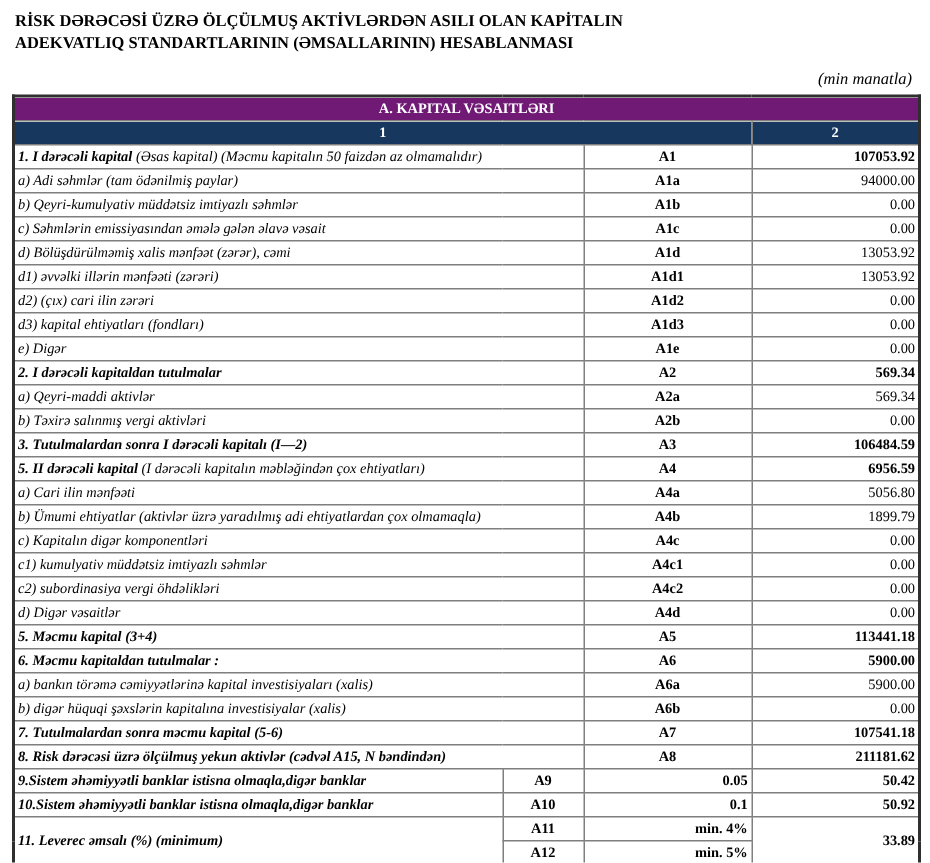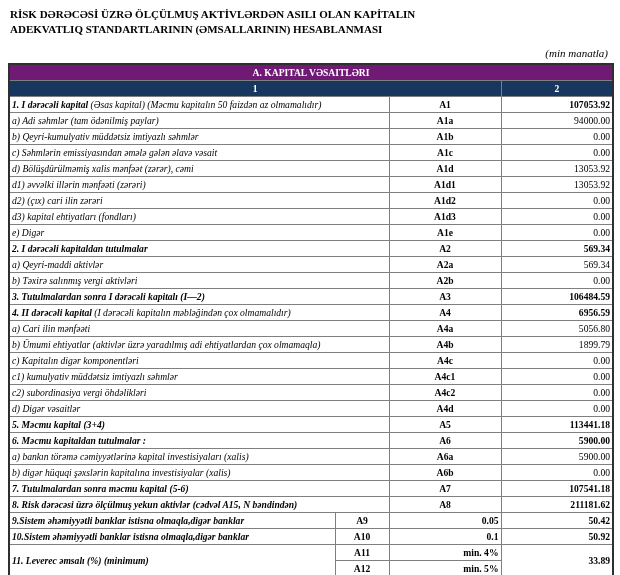--- a/index.html
+++ b/index.html
@@ -156,21 +156,21 @@
           <td class="lbl ind1" colspan="2"><span>b) Təxirə salınmış vergi aktivləri</span></td>
           <td class="code">A2b</td>
           <td class="val">0.00</td>
         </tr>
         <tr class="strong">
           <td class="lbl ind0" colspan="2"><span class="bpart">3. Tutulmalardan sonra I dərəcəli kapitalı (I—2)</span></td>
           <td class="code">A3</td>
           <td class="val">106484.59</td>
         </tr>
         <tr class="strong">
-          <td class="lbl ind0" colspan="2"><span class="bpart">4. II dərəcəli kapital</span><span> (I dərəcəli kapitalın məbləğindən çox olmamalıdır)</span></td>
+          <td class="lbl ind0" colspan="2"><span class="bpart">5. II dərəcəli kapital</span><span> (I dərəcəli kapitalın məbləğindən çox ehtiyatları)</span></td>
           <td class="code">A4</td>
           <td class="val">6956.59</td>
         </tr>
         <tr>
           <td class="lbl ind1" colspan="2"><span>a) Cari ilin mənfəəti</span></td>
           <td class="code">A4a</td>
           <td class="val">5056.80</td>
         </tr>
         <tr>
           <td class="lbl ind1" colspan="2"><span>b) Ümumi ehtiyatlar (aktivlər üzrə yaradılmış adi ehtiyatlardan çox olmamaqla)</span></td>

